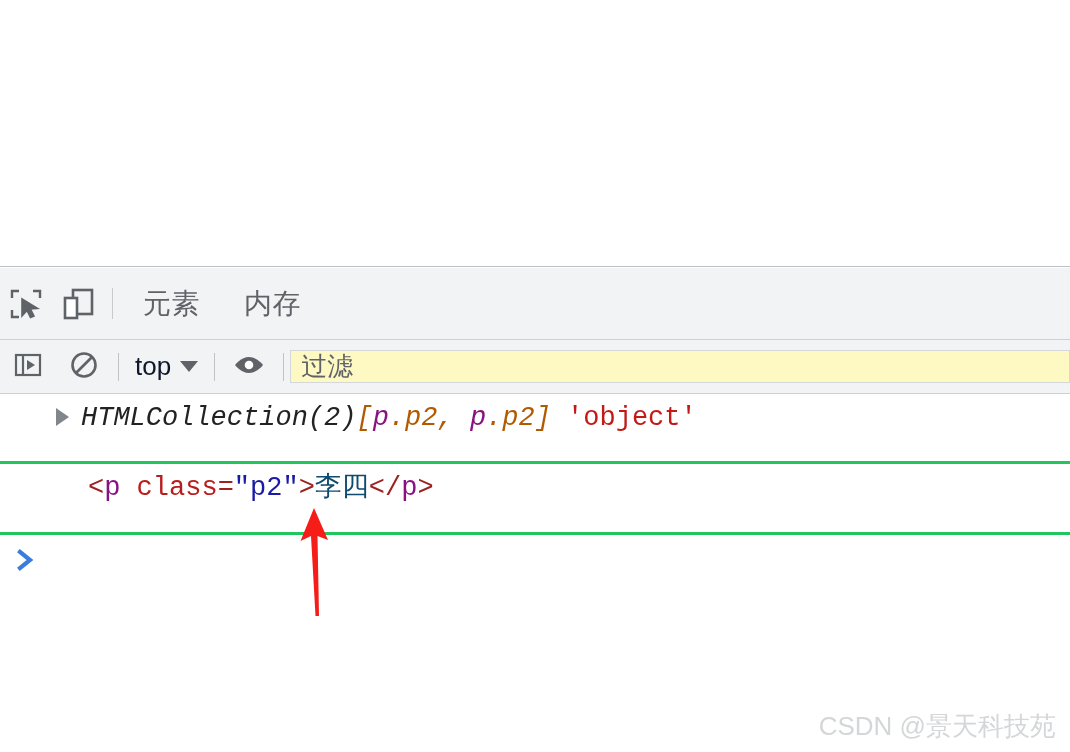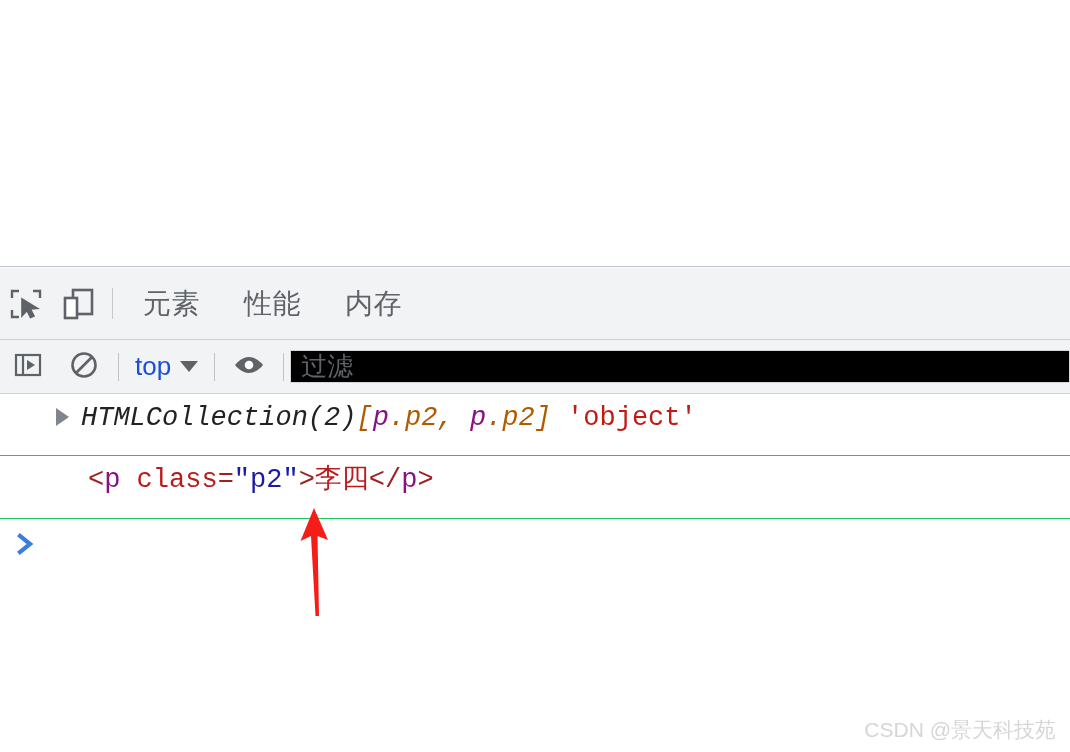--- a/index.html
+++ b/index.html
@@ -110,63 +110,63 @@
     margin: 0 6px;
     flex: none;
   }
   .ctx-select {
     display: flex;
     align-items: center;
     gap: 9px;
     padding: 0 10px;
     flex: none;
     font-size: 26px;
-    color: #1d4ed8;
+    color: #0f172a;
   }
   .caret {
     width: 0;
     height: 0;
     border-left: 9px solid #5f6368;
     border-right: 9px solid #5f6368;
     border-top: 11px solid #5f6368;
     border-left-color: transparent;
     border-right-color: transparent;
   }
   .filter-wrap {
     flex: 1 1 auto;
     display: flex;
     align-items: stretch;
     padding: 4px 0 4px 0;
     min-width: 0;
   }
   .filter-input {
     flex: 1 1 auto;
     border: 1px solid #d5d8db;
-    background: #000000;
+    background: #fef9c3;
     font-family: "Liberation Sans", sans-serif;
     font-size: 26px;
     color: #5f6368;
     padding: 0 10px;
     outline: none;
     min-width: 0;
     box-sizing: border-box;
   }
   .filter-input::placeholder {
     color: #5f6368;
     opacity: 1;
   }
 
   
   .console-body {
     background: #ffffff;
     font-family: "Liberation Mono", monospace;
   }
   .msg-row {
-    border-bottom: 1px solid #22c55e;
-    padding: 6px 0 19px 0;
+    border-bottom: 3px solid #22c55e;
+    padding: 6px 0 25px 0;
     display: flex;
     align-items: flex-start;
     font-size: 27px;
     line-height: 1.35;
     white-space: nowrap;
   }
   .expand-arrow {
     flex: none;
     width: 0;
     height: 0;
@@ -175,21 +175,21 @@
     border-left: 13px solid #80868b;
     margin: 8px 12px 0 56px;
   }
   .msg-text-italic {
     font-style: italic;
     color: #222222;
   }
   .msg-row.markup {
     padding-left: 88px;
   }
-  .tok-plain   { color: #b91c1c; }
+  .tok-plain   { color: #0c4a6e; }
   .tok-tag     { color: #881280; }
   .tok-punct   { color: #9c2222; }
   .tok-attr    { color: #b91c1c; }
   .tok-value   { color: #1a1aa6; }
   .tok-string  { color: #c41a16; font-style: normal; }
   .tok-bracket { color: #b25a00; font-style: italic; }
   .tok-ele     { color: #881280; font-style: italic; }
   .tok-cls     { color: #b25a00; font-style: italic; }
 
   .prompt-row {
@@ -211,21 +211,21 @@
     width: 54px;
     height: 112px;
     pointer-events: none;
   }
 
   
   #watermark {
     position: absolute;
     right: 14px;
     bottom: 8px;
-    font-size: 21px;
+    font-size: 26px;
     color: #d4d6d8;
     font-family: "Liberation Sans", sans-serif;
     white-space: nowrap;
   }
 </style>
 </head>
 <body>
 
 <div id="page-viewport"></div>
 
@@ -252,23 +252,20 @@
         </svg>
       </span>
     </div>
 
     <div class="tb-sep"></div>
 
     <div class="tab">
       <span>元素</span>
     </div>
     <div class="tab">
-      <span>性能</span>
-    </div>
-    <div class="tab">
       <span>内存</span>
     </div>
   </div>
 
   <div class="console-toolbar">
 
     <div class="ct-btn">
       <span>
         <svg width="32" height="32" viewBox="0 0 32 32">
           <rect x="4" y="6" width="24" height="20" fill="none" stroke="#5f6368" stroke-width="2.2"></rect>

